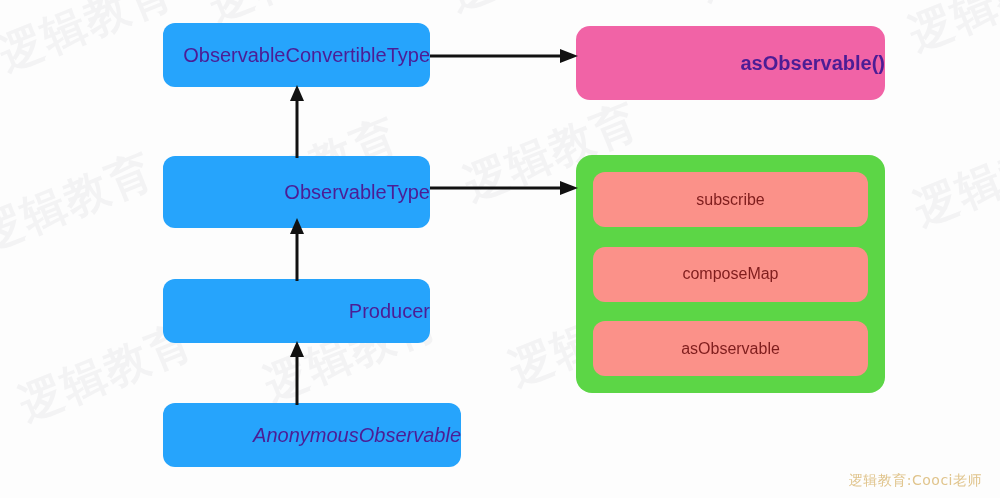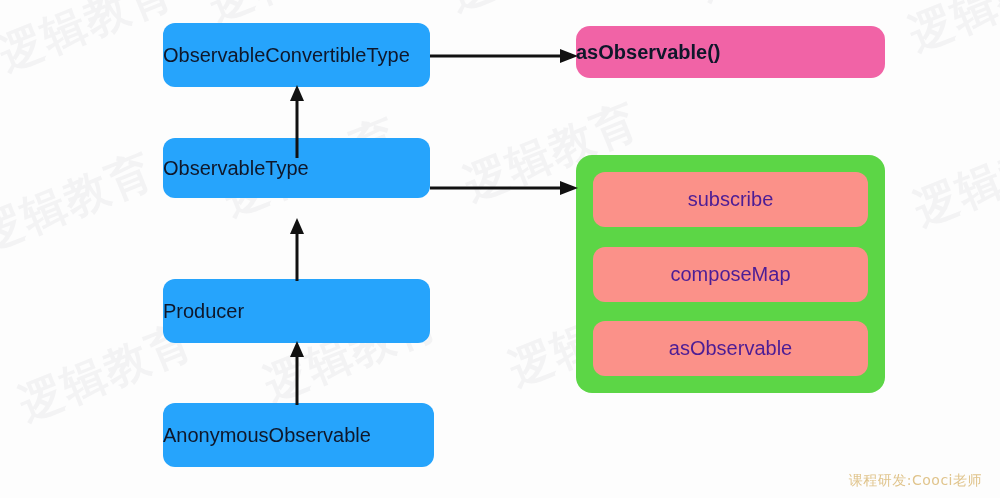--- a/index.html
+++ b/index.html
@@ -40,25 +40,26 @@
     transform-origin: left top;
     user-select: none;
   }
 
   
   .node {
     position: absolute;
     box-sizing: border-box;
     display: flex;
     align-items: center;
-    justify-content: flex-start;
-    color: #0f172a;
+    justify-content: flex-end;
+    color: #4c1d95;
     text-align: center;
     z-index: 3;
     line-height: 1.2;
+    padding-left: 47px;
   }
   .node-blue {
     background: #26a4fc;
     border-radius: 12px;
     font-size: 20px;
     font-weight: 400;
   }
   .node-pink {
     background: #f163a6;
     border-radius: 14px;
@@ -73,22 +74,22 @@
     z-index: 2;
     padding: 17px;
     display: flex;
     flex-direction: column;
     justify-content: space-between;
   }
   .node-salmon {
     box-sizing: border-box;
     background: #fb9189;
     border-radius: 12px;
-    color: #4c1d95;
-    font-size: 20px;
+    color: #7f1d1d;
+    font-size: 16px;
     font-weight: 400;
     height: 55px;
     display: flex;
     align-items: center;
     justify-content: center;
     text-align: center;
   }
 
   
   .arrow {
@@ -127,33 +128,33 @@
     <div class="wm" style="left:905px;  top:185px;">逻辑教育</div>
     <div class="wm" style="left:10px;   top:380px;">逻辑教育</div>
     <div class="wm" style="left:255px;  top:360px;">逻辑教育</div>
     <div class="wm" style="left:500px;  top:345px;">逻辑教育</div>
   </div>
 
   <div class="node node-blue" style="left:163px; top:23px; width:267px; height:64px;">
     <span>ObservableConvertibleType</span>
   </div>
 
-  <div class="node node-blue" style="left:163px; top:138px; width:267px; height:60px;">
+  <div class="node node-blue" style="left:163px; top:156px; width:267px; height:72px;">
     <span>ObservableType</span>
   </div>
 
   <div class="node node-blue" style="left:163px; top:279px; width:267px; height:64px;border-radius:12px;">
     <span>Producer</span>
   </div>
 
-  <div class="node node-blue" style="left:163px; top:403px; width:271px; height:64px;">
+  <div class="node node-blue" style="left:163px; top:403px; width:298px; height:64px;font-style:italic;">
     <span>AnonymousObservable</span>
   </div>
 
-  <div class="node node-pink" style="left:576px; top:26px; width:309px; height:52px;">
+  <div class="node node-pink" style="left:576px; top:26px; width:309px; height:74px;">
     <span>asObservable()</span>
   </div>
 
   <div class="group-green" style="left:576px; top:155px; width:309px; height:238px;">
     <div class="node-salmon">
       <span>subscribe</span>
     </div>
     <div class="node-salmon">
       <span>composeMap</span>
     </div>
@@ -180,15 +181,15 @@
   <svg class="arrow" style="left:430px; top:40px; width:148px; height:32px;" viewBox="0 0 148 32">
     <line x1="0" y1="16" x2="132" y2="16" stroke="#111111" stroke-width="3"></line>
     <polygon points="148,16 130,9 130,23" fill="#111111"></polygon>
   </svg>
 
   <svg class="arrow" style="left:430px; top:172px; width:148px; height:32px;" viewBox="0 0 148 32">
     <line x1="0" y1="16" x2="132" y2="16" stroke="#111111" stroke-width="3"></line>
     <polygon points="148,16 130,9 130,23" fill="#111111"></polygon>
   </svg>
 
-  <div class="footer-credit">课程研发:Cooci老师</div>
+  <div class="footer-credit">逻辑教育:Cooci老师</div>
 
 </div>
 
 </body></html>

